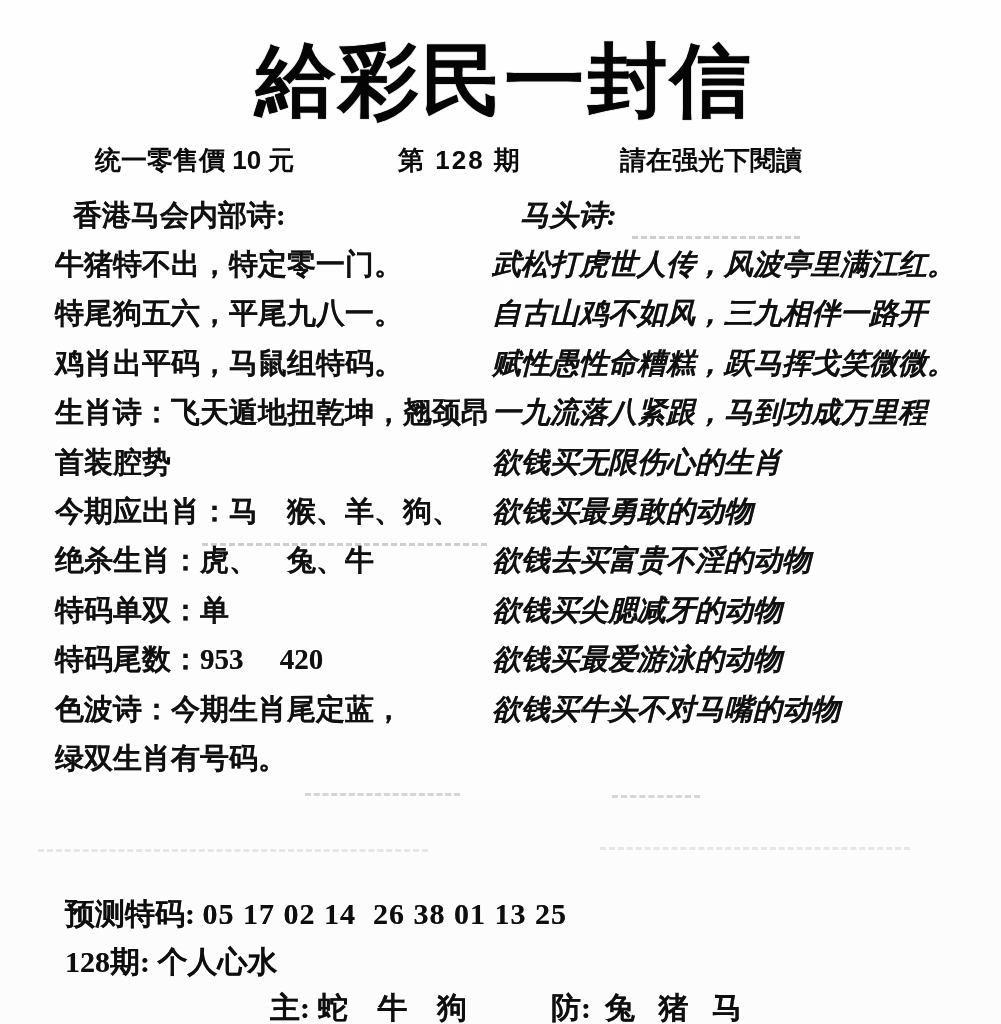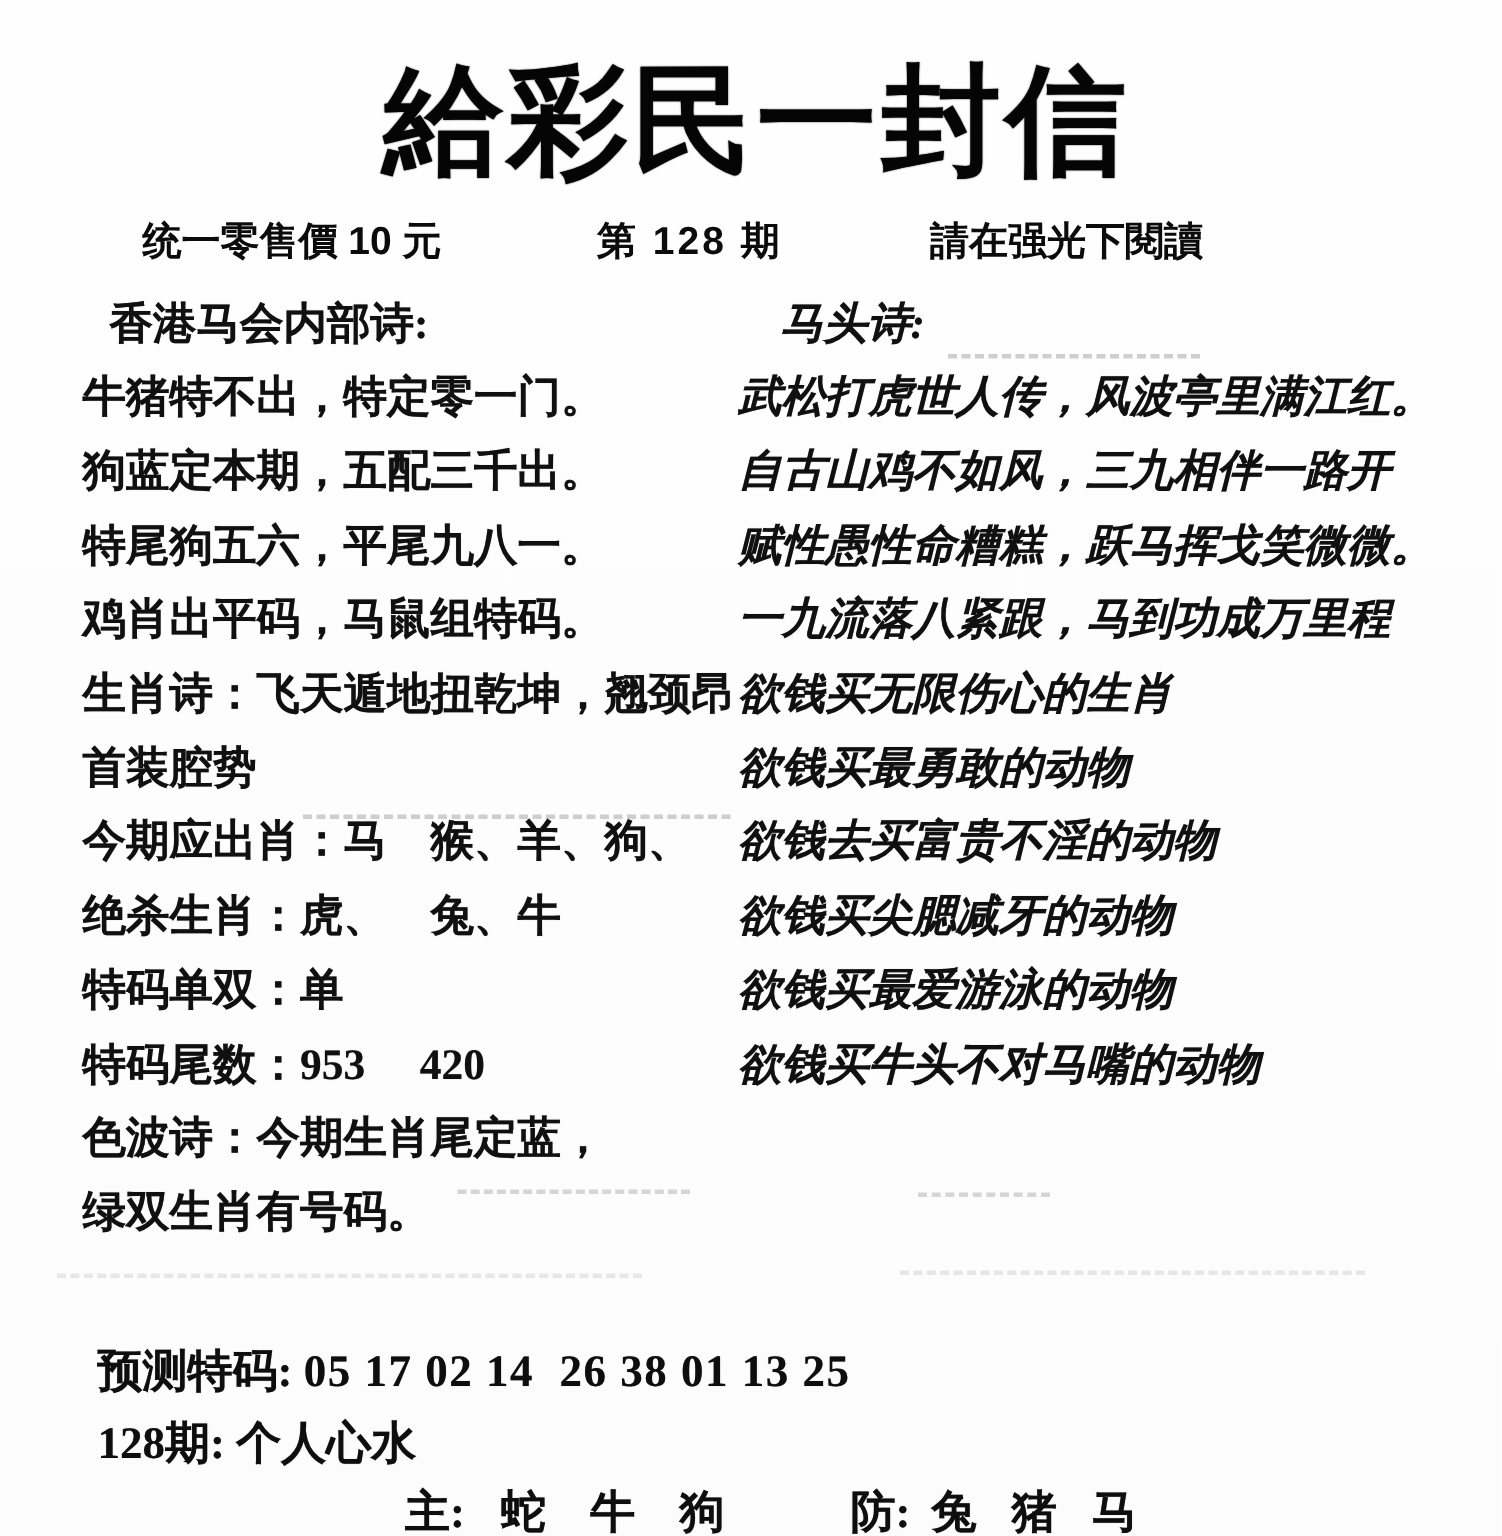--- a/index.html
+++ b/index.html
@@ -72,21 +72,21 @@
     white-space: pre;
     font-weight: 700;
     font-size: 30px;
     color: #0e0e0e;
     text-shadow: 0 0 0.5px rgba(0,0,0,0.55);
   }
   .pred { top: 860px; left: 35px; }
   .pred .nums { font-family: "Liberation Serif", "DejaVu Serif", serif; letter-spacing: 1px; }
   .issue-line { top: 908px; left: 35px; }
   .zhufang { top: 954px; left: 240px; }
-  .zhufang .vals { word-spacing: 22px; margin-left: 24px; }
+  .zhufang .vals { word-spacing: 22px; margin-left: 8px; }
   .zhufang .fang-label { margin-left: 84px; }
   .zhufang .vals2 { word-spacing: 16px; margin-left: 14px; }
   
   .artifact {
     position: absolute;
     border-top: 3px dashed rgba(40,40,40,0.22);
     height: 0;
   }
   .a1 { top: 236px; left: 632px; width: 168px; }
   .a2 { top: 543px; left: 202px; width: 285px; border-top-style: dashed; }
@@ -104,21 +104,20 @@
 
   <div class="subrow">
     <span class="price">统一零售價 10 元</span>
     <span class="issue">第 128 期</span>
     <span class="notice">請在强光下閱讀</span>
   </div>
 
   <div class="col left">
     <div class="line indent-l">香港马会内部诗:</div>
     <div class="line">牛猪特不出，特定零一门。</div>
-    <div class="line">狗蓝定本期，五配三千出。</div>
     <div class="line">特尾狗五六，平尾九八一。</div>
     <div class="line">鸡肖出平码，马鼠组特码。</div>
     <div class="line">生肖诗：飞天遁地扭乾坤，翘颈昂</div>
     <div class="line">首装腔势</div>
     <div class="line">今期应出肖：马　猴、羊、狗、</div>
     <div class="line">绝杀生肖：虎、　兔、牛</div>
     <div class="line">特码单双：单</div>
     <div class="line">特码尾数：953　 420</div>
     <div class="line">色波诗：今期生肖尾定蓝，</div>
     <div class="line">绿双生肖有号码。</div>

